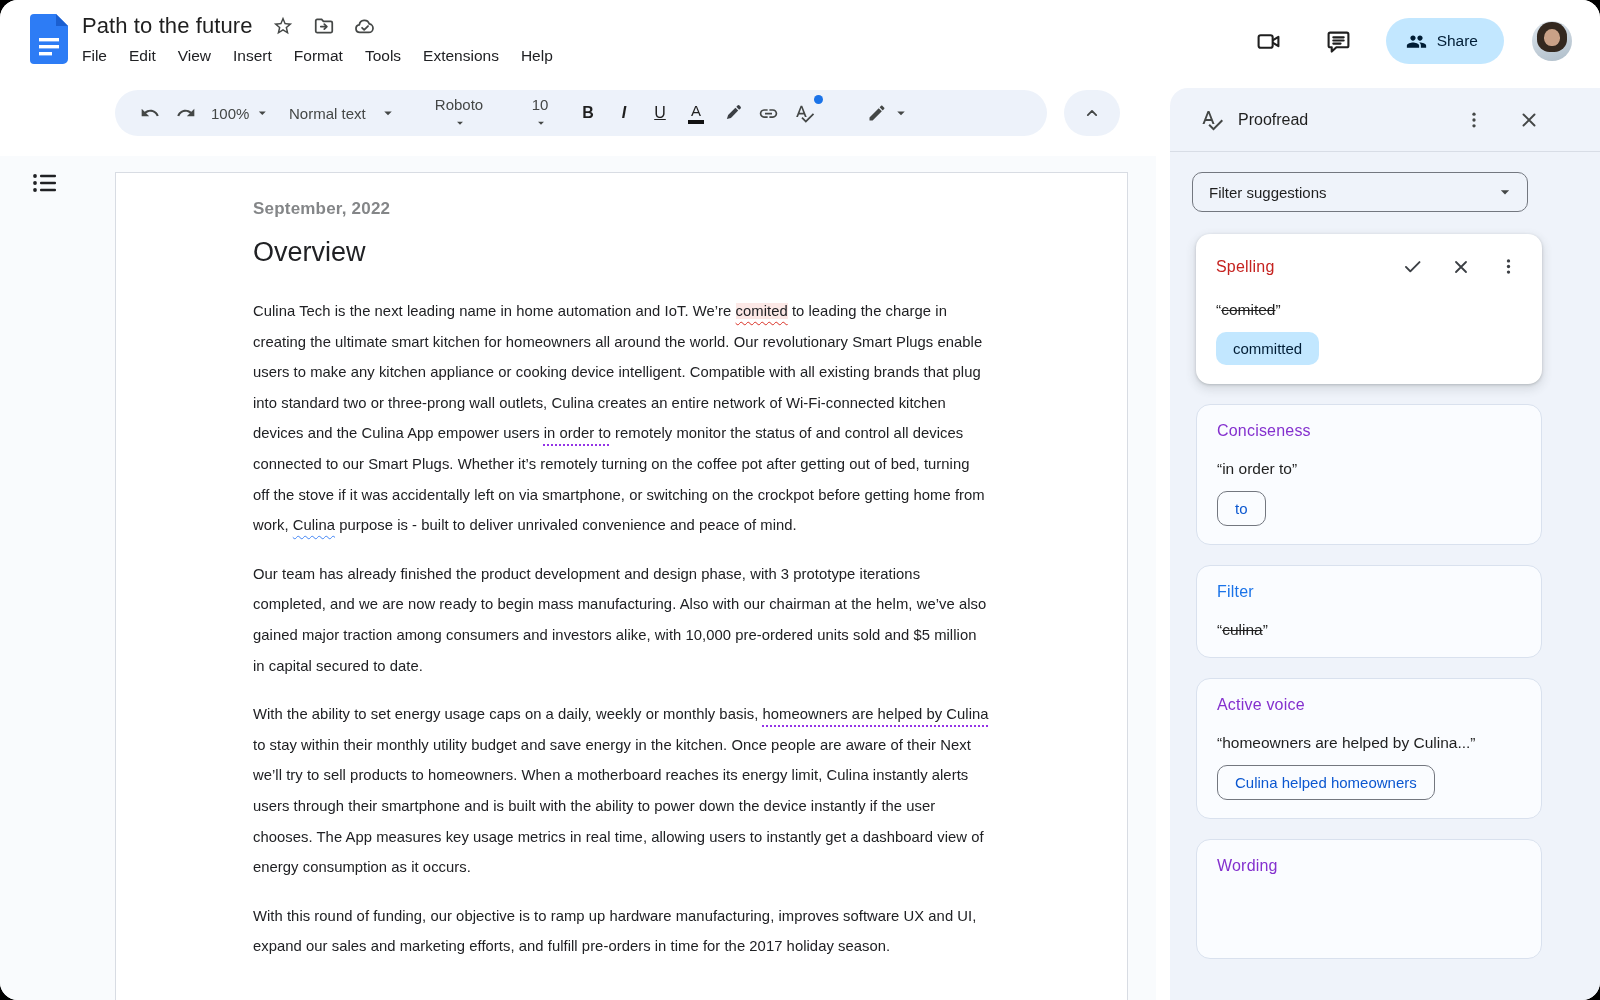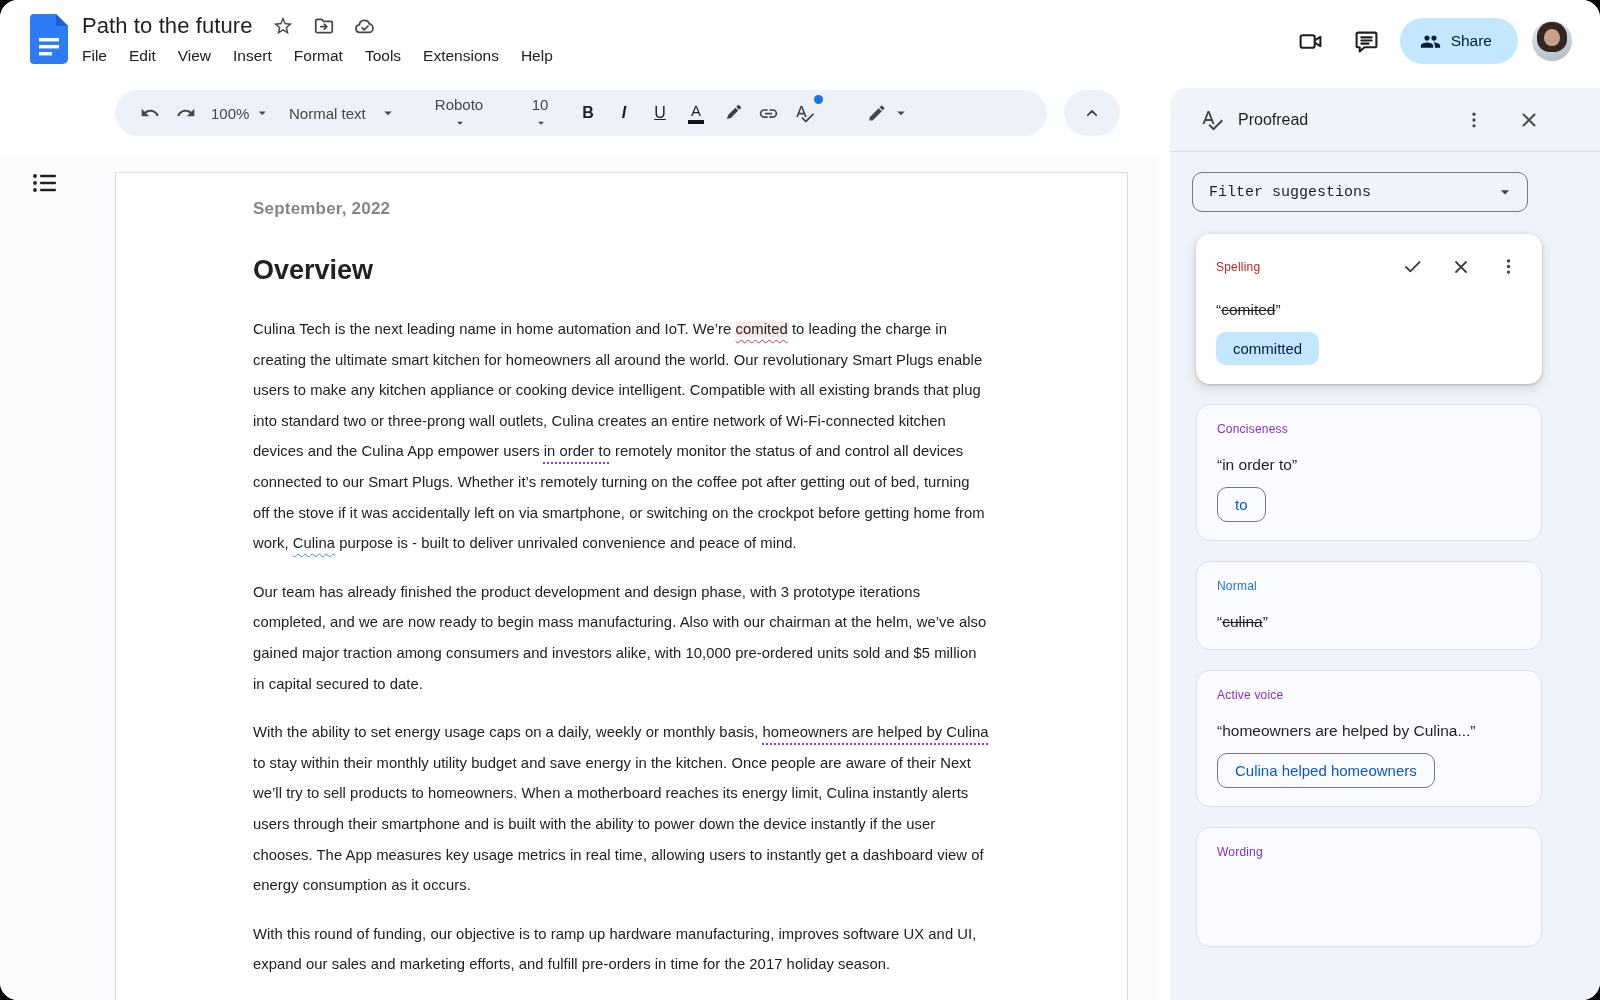--- a/index.html
+++ b/index.html
@@ -9,21 +9,21 @@
 
   
   .topbar { position:absolute; top:0; left:0; right:0; height:84px; background:#fff; }
   .docs-logo { position:absolute; left:30px; top:14px; width:38px; height:50px; cursor:pointer; }
   .title-block { position:absolute; left:82px; top:10px; }
   .title-row { display:flex; align-items:center; gap:19px; height:32px; }
   .doc-title { font-size:22px; color:#1f1f1f; letter-spacing:.1px; }
   .title-icon { width:22px; height:22px; display:flex; align-items:center; justify-content:center; cursor:pointer; color:#444746; }
   .menu-row { display:flex; gap:4px; margin-top:2px; margin-left:-9px; }
   .menu-item { font-size:15.5px; color:#202124; padding:3px 9px; border-radius:6px; cursor:pointer; }
-  .top-actions { position:absolute; right:28px; top:18px; display:flex; align-items:center; gap:10px; }
+  .top-actions { position:absolute; right:28px; top:18px; display:flex; align-items:center; gap:24px; }
   .action-icon { width:46px; height:46px; display:flex; align-items:center; justify-content:center; border-radius:50%; cursor:pointer; color:#1f1f1f; }
   .share-btn { display:flex; align-items:center; gap:10px; height:46px; padding:0 26px 0 20px; background:#c2e7ff; border:none; border-radius:24px; font-size:15.5px; font-weight:500; color:#001d35; cursor:pointer; font-family:inherit; }
   .avatar { width:40px; height:40px; border-radius:50%; background:linear-gradient(160deg,#dfe7ee 0%,#aebdc9 100%); position:relative; overflow:hidden; cursor:pointer; margin-left:4px; }
   .avatar::before { content:""; position:absolute; top:1px; left:5px; width:30px; height:30px; border-radius:48% 48% 42% 42%; background:#33281f; }
   .avatar::after { content:""; position:absolute; top:8px; left:12px; width:16px; height:17px; border-radius:50% 50% 45% 45%; background:#c9a187; }
 
   
   .toolbar { position:absolute; top:90px; left:115px; width:932px; height:46px; background:#edf2fa; border-radius:23px; display:flex; align-items:center; padding:18px 18px; gap:2px; }
   .tbtn { display:flex; align-items:center; justify-content:center; gap:3px; height:34px; min-width:34px; padding:0 6px; border:none; background:transparent; border-radius:6px; color:#444746; font-size:15px; font-family:inherit; cursor:pointer; }
   .tbtn .dd-arrow { margin-left:2px; }
@@ -40,41 +40,41 @@
   .spell-wrap { position:relative; }
   .notif-dot { position:absolute; top:-1px; right:-2px; width:9px; height:9px; border-radius:50%; background:#1a73e8; }
   .pen-group { margin-left:38px; }
   .collapse-btn { position:absolute; top:90px; left:1064px; width:56px; height:46px; background:#edf2fa; border:none; border-radius:23px; display:flex; align-items:center; justify-content:center; cursor:pointer; color:#444746; }
 
   
   .canvas { position:absolute; top:156px; left:0; width:1156px; bottom:0; background:#f9fbfd; overflow:hidden; }
   .outline-btn { position:absolute; left:30px; top:12px; width:30px; height:30px; display:flex; align-items:center; justify-content:center; border-radius:50%; cursor:pointer; color:#1f1f1f; background:transparent; border:none; }
   .page { position:absolute; left:115px; top:16px; width:1013px; height:1200px; background:#fff; border:1px solid #d8dce3; padding:26px 138px 0 137px; }
   .doc-date { font-size:17px; font-weight:600; color:#848688; letter-spacing:.2px; }
-  .doc-heading { font-size:27px; font-weight:700; color:#202124; margin-top:36px; }
+  .doc-heading { font-size:27px; font-weight:400; color:#202124; margin-top:18px; }
   .doc-body { margin-top:28px; }
   .doc-para { font-size:14.8px; line-height:30.6px; color:#202124; letter-spacing:.05px; margin-bottom:18px; cursor:text; }
   .mark-spelling { background:#fce8e6; text-decoration:underline wavy #d93025 1px; text-underline-offset:5px; }
   .mark-conciseness { text-decoration:underline dotted #9334e6 2px; text-underline-offset:6px; }
   .mark-grammar { text-decoration:underline wavy #4285f4 1px; text-underline-offset:5px; }
   .mark-active-voice { text-decoration:underline dotted #9334e6 2px; text-underline-offset:6px; }
 
   
   .sidebar { position:absolute; top:88px; right:0; width:430px; bottom:0; background:#eff3fa; border-top-left-radius:18px; overflow:hidden; }
   .sb-header { display:flex; align-items:center; height:64px; padding:0 56px 0 30px; border-bottom:1px solid #d8dde6; }
   .sb-title { font-size:16px; color:#1f1f1f; margin-left:14px; }
   .sb-header-actions { margin-left:auto; display:flex; align-items:center; gap:26px; }
   .icon-btn { background:none; border:none; padding:4px; cursor:pointer; display:flex; align-items:center; justify-content:center; color:#444746; border-radius:50%; }
   .filter-row { padding:20px 72px 14px 22px; }
-  .filter-select { width:100%; height:40px; border:1px solid #73777f; border-radius:10px; background:transparent; display:flex; align-items:center; justify-content:space-between; padding:0 12px 0 16px; font-size:15px; color:#1f1f1f; cursor:pointer; font-family:Liberation Mono, monospace; }
+  .filter-select { width:100%; height:40px; border:1px solid #73777f; border-radius:10px; background:transparent; display:flex; align-items:center; justify-content:space-between; padding:0 12px 0 16px; font-size:15px; color:#1f1f1f; cursor:pointer; font-family:Liberation Sans, sans-serif; }
   .cards { padding:8px 58px 0 26px; display:flex; flex-direction:column; gap:20px; }
   .card { background:#fafcff; border:1px solid #d9e1ee; border-radius:14px; padding:17px 20px 18px 20px; }
   .card.active { background:#fff; border:none; box-shadow:0 1px 3px rgba(60,64,67,.25), 0 4px 10px 2px rgba(60,64,67,.12); padding:18px 20px 19px 20px; }
   .card-head { display:flex; align-items:center; }
-  .card-cat { font-size:12px; font-weight:500; letter-spacing:.2px; }
+  .card-cat { font-size:16px; font-weight:500; letter-spacing:.2px; }
   .cat-red { color:#c5221f; }
   .cat-purple { color:#8430ce; }
   .cat-blue { color:#1a73e8; }
   .card-actions { margin-left:auto; display:flex; align-items:center; gap:20px; }
   .card-quote { margin-top:20px; font-size:15.5px; color:#1f1f1f; }
   .card-quote .strike { text-decoration:line-through; }
   .chip-row { margin-top:13px; }
   .chip { display:inline-block; border-radius:10px; padding:8px 17px; font-size:15px; cursor:pointer; font-family:inherit; }
   .chip-filled { background:#c2e7ff; color:#001d35; border:none; }
   .chip-outlined { background:transparent; color:#0b57d0; border:1px solid #73777f; }
@@ -319,21 +319,21 @@
       <div class="card">
         <div class="card-head">
             <span class="card-cat cat-purple">Conciseness</span>
           </div>
         <div class="card-quote"><span>“</span><span>in order to</span><span>”</span></div>
         <div class="chip-row"><button class="chip chip-outlined">to</button></div>
       </div>
 
       <div class="card">
         <div class="card-head">
-            <span class="card-cat cat-blue">Normal</span>
+            <span class="card-cat cat-blue">Filter</span>
           </div>
         <div class="card-quote"><span>“</span><span class="strike">culina</span><span>”</span></div>
       </div>
 
       <div class="card">
         <div class="card-head">
             <span class="card-cat cat-purple">Active voice</span>
           </div>
         <div class="card-quote"><span>“</span><span>homeowners are helped by Culina...</span><span>”</span></div>
         <div class="chip-row"><button class="chip chip-outlined">Culina helped homeowners</button></div>

